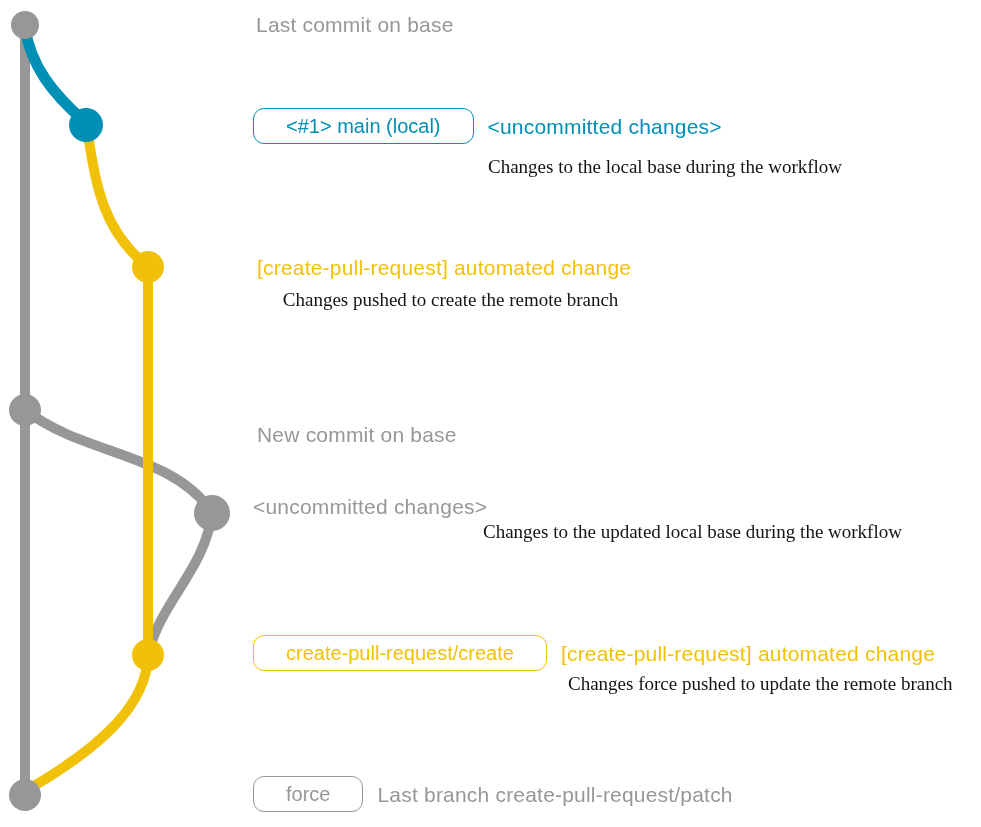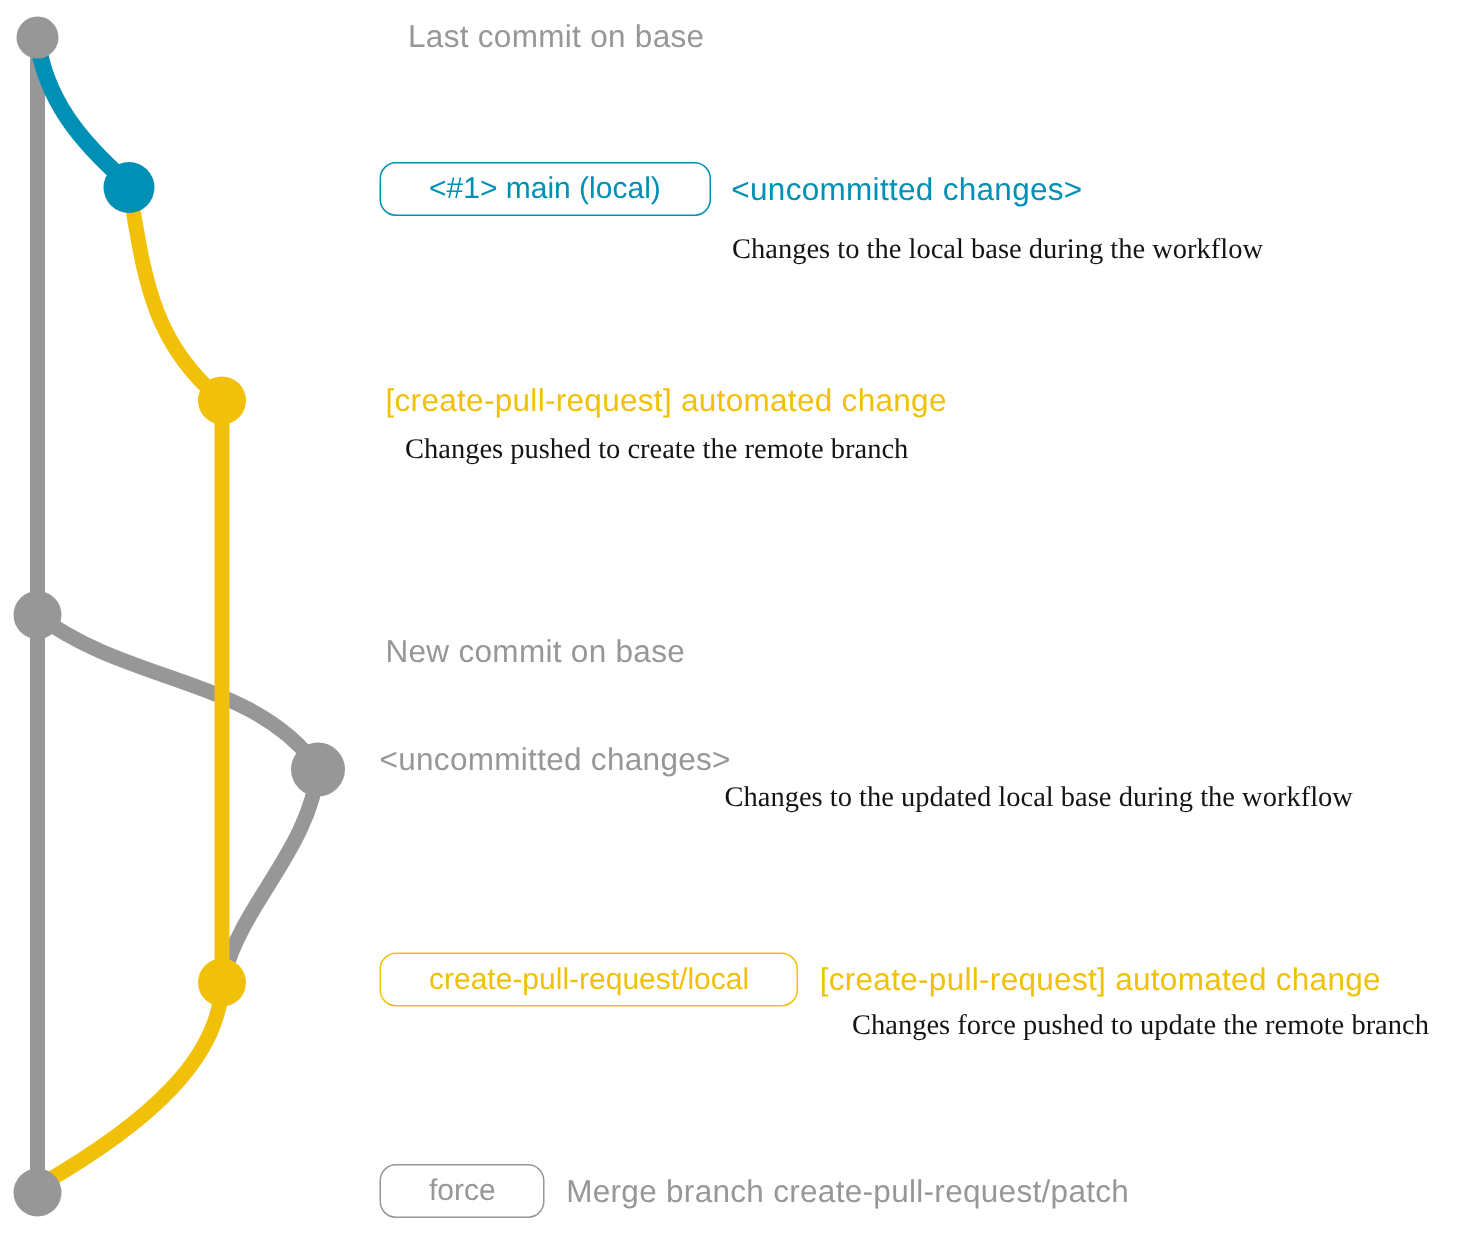--- a/index.html
+++ b/index.html
@@ -34,25 +34,25 @@
     font-size: 19px;
     line-height: 22px;
     color: var(--annotation-text, #141414);
     white-space: nowrap;
   }
 
   .c-gray   { color: var(--base-gray, #979797); }
   .c-blue   { color: var(--branch-blue, #008fb5); }
   .c-yellow { color: var(--branch-yellow, #f1c109); }
 
-  .row0 { left: 272px; top: 12px; }
+  .row0 { left: 256px; top: 12px; }
   .row1 { left: 253px; top: 108px; }
   .row1 .annotation { margin: 12px 0 0 235px; }
   .row2 { left: 257px; top: 255px; }
-  .row2 .annotation { margin: 9px 0 0 13px; }
+  .row2 .annotation { margin: 9px 0 0 13px; text-align: center; }
   .row3 { left: 257px; top: 422px; }
   .row4 { left: 253px; top: 494px; }
   .row4 .annotation { margin: 2px 0 0 230px; text-align: right; }
   .row5 { left: 253px; top: 635px; }
   .row5 .annotation { margin: 2px 0 0 315px; }
   .row6 { left: 253px; top: 776px; }
 </style>
 </head>
 <body>
 
@@ -106,26 +106,26 @@
 
   <div class="row row4 c-gray">
     <div class="line">
       <span class="msg">&lt;uncommitted changes&gt;</span>
     </div>
     <div class="annotation">Changes to the updated local base during the workflow</div>
   </div>
 
   <div class="row row5 c-yellow">
     <div class="line">
-      <span class="badge">create-pull-request/local</span>
+      <span class="badge">create-pull-request/create</span>
       <span class="msg">[create-pull-request] automated change</span>
     </div>
     <div class="annotation">Changes force pushed to update the remote branch</div>
   </div>
 
   <div class="row row6 c-gray">
     <div class="line">
       <span class="badge">force</span>
-      <span class="msg">Merge branch create-pull-request/patch</span>
+      <span class="msg">Last branch create-pull-request/patch</span>
     </div>
   </div>
 
 </div>
 
 </body></html>

